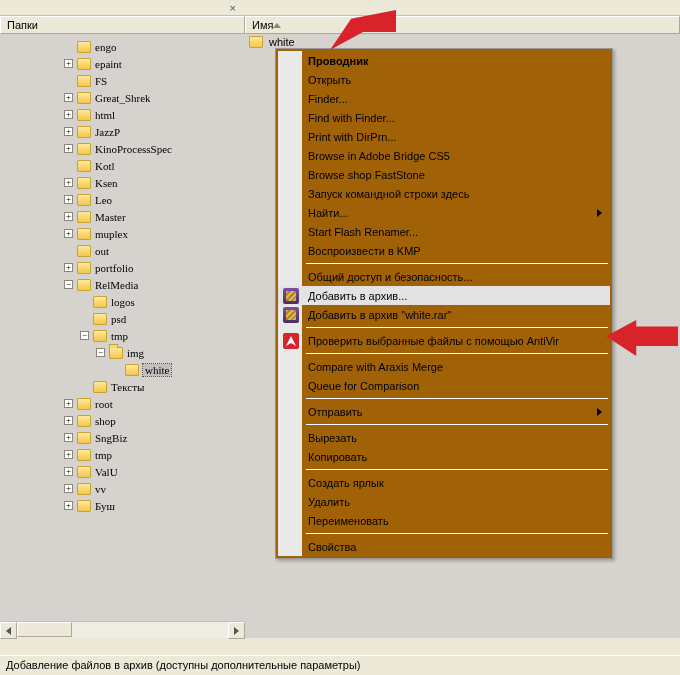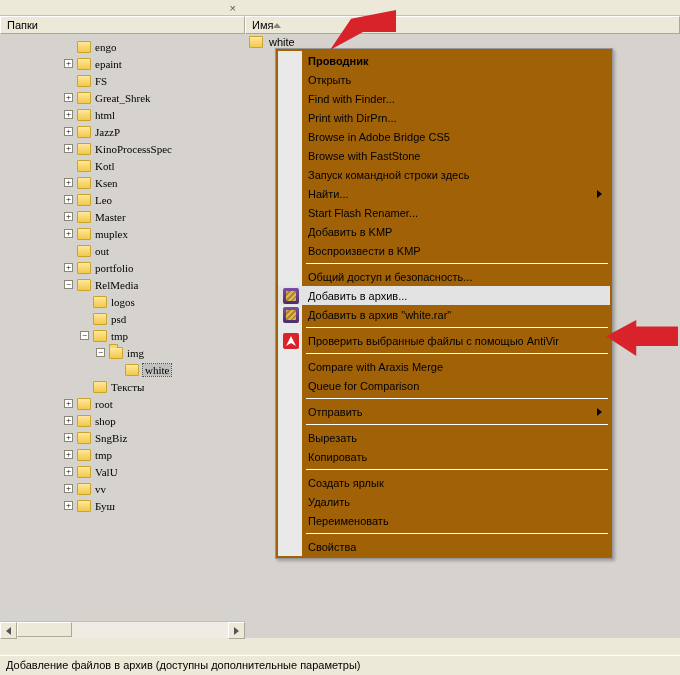--- a/index.html
+++ b/index.html
@@ -479,43 +479,43 @@
 
   <div class="ctxmenu" id="ctx">
     <div class="gutter"></div>
   <div class="ctx-item default">
         <span>Проводник</span>
       </div>
       <div class="ctx-item">
         <span>Открыть</span>
       </div>
       <div class="ctx-item">
+        <span>Finder...</span>
+      </div>
+      <div class="ctx-item">
         <span>Find with Finder...</span>
       </div>
       <div class="ctx-item">
         <span>Print with DirPrn...</span>
       </div>
       <div class="ctx-item">
         <span>Browse in Adobe Bridge CS5</span>
       </div>
       <div class="ctx-item">
-        <span>Browse with FastStone</span>
+        <span>Browse shop FastStone</span>
       </div>
       <div class="ctx-item">
         <span>Запуск командной строки здесь</span>
       </div>
       <div class="ctx-item">
         <span>Найти...</span>
         <span class="sub-arrow"></span>
       </div>
       <div class="ctx-item">
         <span>Start Flash Renamer...</span>
-      </div>
-      <div class="ctx-item">
-        <span>Добавить в KMP</span>
       </div>
       <div class="ctx-item">
         <span>Воспроизвести в KMP</span>
       </div>
       <div class="ctx-sep"></div>
       <div class="ctx-item">
         <span>Общий доступ и безопасность...</span>
       </div>
       <div class="ctx-item hover">
         <span class="ctx-icon ico-rar"></span>

